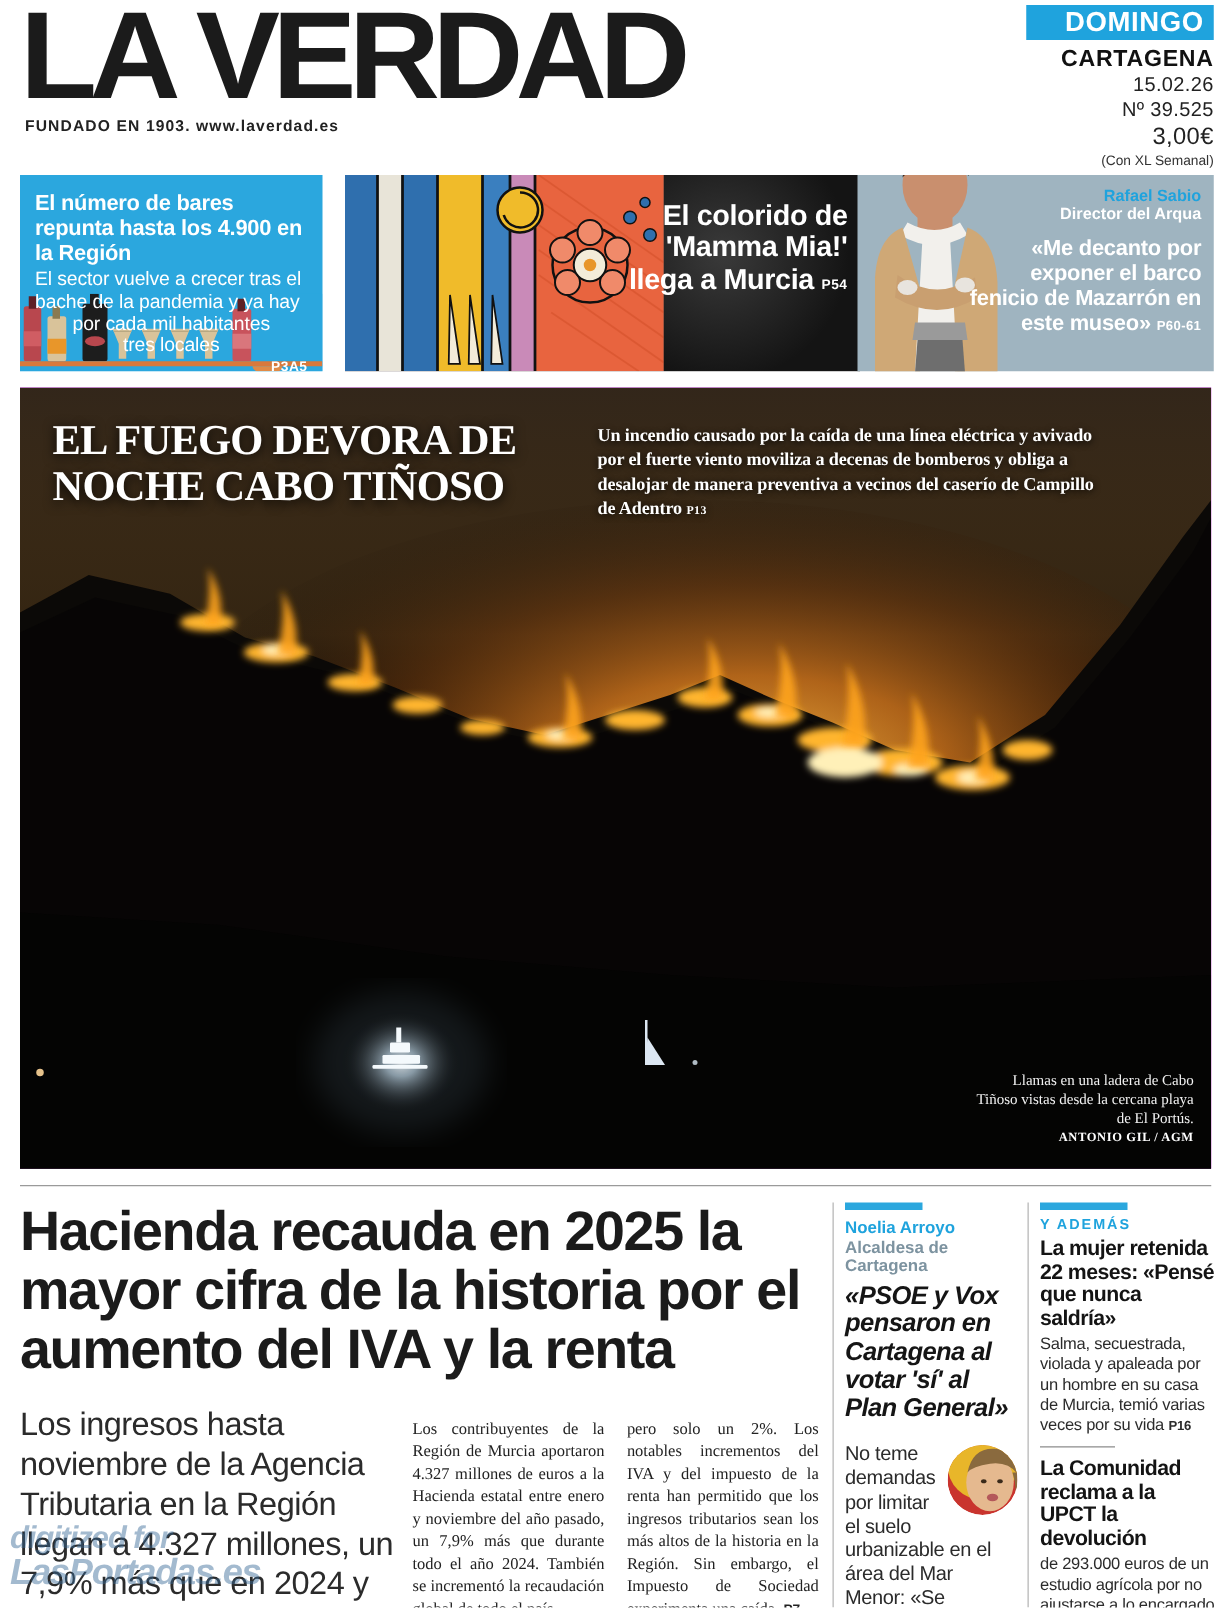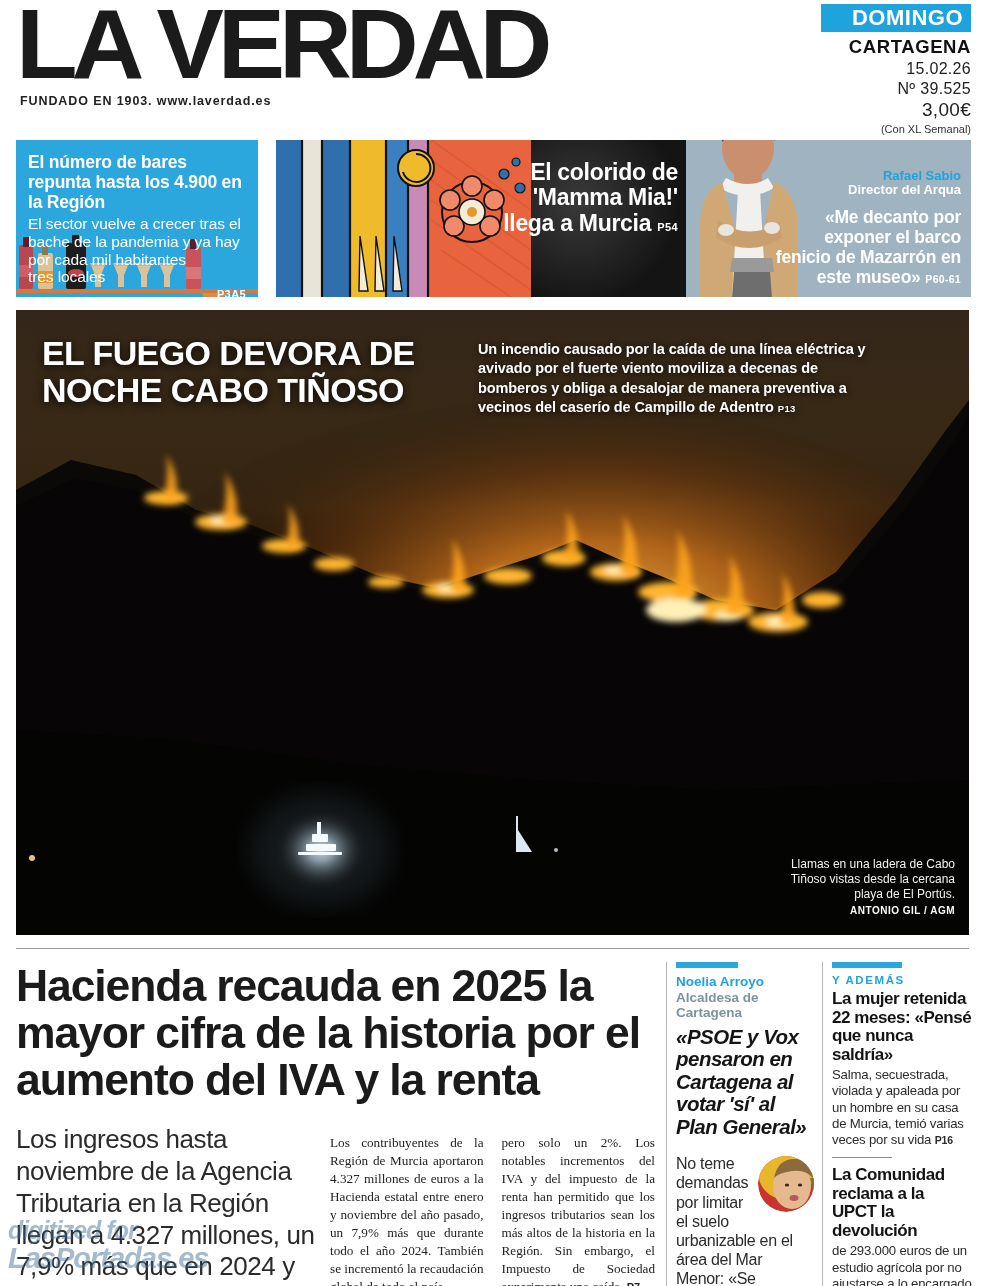--- a/index.html
+++ b/index.html
@@ -44,21 +44,21 @@
     background:#2ba7de;overflow:hidden;
   }
   .tz-bars .t1{
     position:relative;z-index:3;color:#fff;font-weight:bold;font-size:17.5px;
     line-height:1.13;padding:13px 12px 0 12px;letter-spacing:-.2px;
   }
   .tz-bars .t2{
     position:relative;z-index:3;color:#fff;font-size:15.5px;line-height:1.14;
     padding:3px 12px 0 12px;letter-spacing:-.1px;
   }
-  .tz-bars .t2 .r{display:block;text-align:left;}
+  .tz-bars .t2 .r{display:block;text-align:center;}
   .tz-bars .pg{
     position:relative;z-index:3;display:block;text-align:right;
     font-size:11px;font-weight:bold;color:#fff;padding:2px 12px 0 0;letter-spacing:.4px;
   }
   .bottles{position:absolute;left:0;bottom:0;width:242px;height:62px;z-index:1;}
 
   .tz-mamma{
     position:absolute;left:276px;top:5px;width:412px;height:157px;
     background:#737373;overflow:hidden;
   }
@@ -69,28 +69,28 @@
     position:absolute;right:10px;top:20px;width:200px;text-align:right;
     color:#fff;font-weight:bold;font-size:23px;line-height:1.1;letter-spacing:-.3px;z-index:4;
   }
   .mm-txt .pg{font-size:11px;letter-spacing:.4px;}
 
   .tz-arqua{
     position:absolute;left:686px;top:5px;width:285px;height:157px;
     background:#9fb4c0;overflow:hidden;
   }
   .arq-person{position:absolute;left:-4px;top:-32px;width:130px;height:190px;}
-  .arq-txt{position:absolute;right:10px;top:10px;width:190px;text-align:right;z-index:5;margin-top:19px;}
+  .arq-txt{position:absolute;right:10px;top:10px;width:190px;text-align:right;z-index:5;}
   .arq-name{color:#1fa3dd;font-weight:bold;font-size:13px;line-height:1.1;filter:blur(.4px);}
   .arq-role{color:#fff;font-weight:bold;font-size:13px;line-height:1.1;margin-bottom:9px;}
   .arq-quote{color:#fff;font-weight:bold;font-size:17.5px;line-height:1.15;letter-spacing:-.2px;}
   .arq-quote .pg{font-size:10.5px;letter-spacing:.3px;}
 
   
-  .firewrap{position:absolute;left:16px;top:310px;width:953px;height:625px;background:#d946ef;overflow:hidden;}
+  .firewrap{position:absolute;left:16px;top:310px;width:953px;height:625px;background:#d946ef;overflow:hidden;font-family:Liberation Serif, serif;}
   .fire-svg{position:absolute;left:0;top:0;width:953px;height:625px;}
   .fire-head{position:absolute;left:26px;top:25px;width:400px;z-index:6;}
   .fire-head .h{
     color:#fff;font-weight:bold;font-size:34px;line-height:1.08;letter-spacing:-.6px;
     text-shadow:0 2px 9px rgba(0,0,0,.9);
   }
   .fire-sub{
     position:absolute;left:462px;top:30px;width:400px;z-index:6;
     color:#fff;font-weight:bold;font-size:14.5px;line-height:1.33;letter-spacing:-.1px;
     text-shadow:0 1px 6px rgba(0,0,0,.9);

